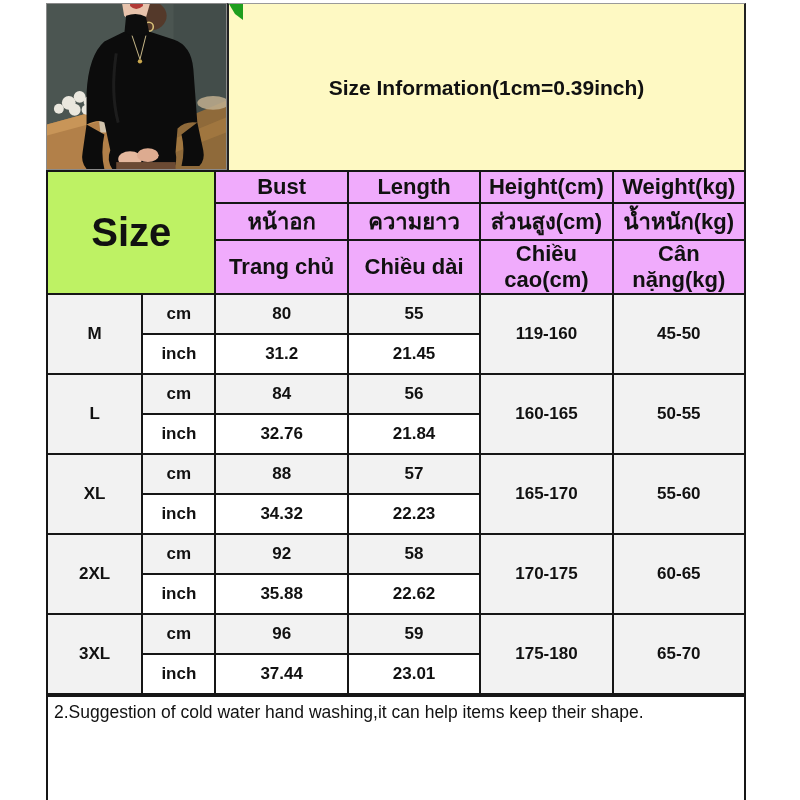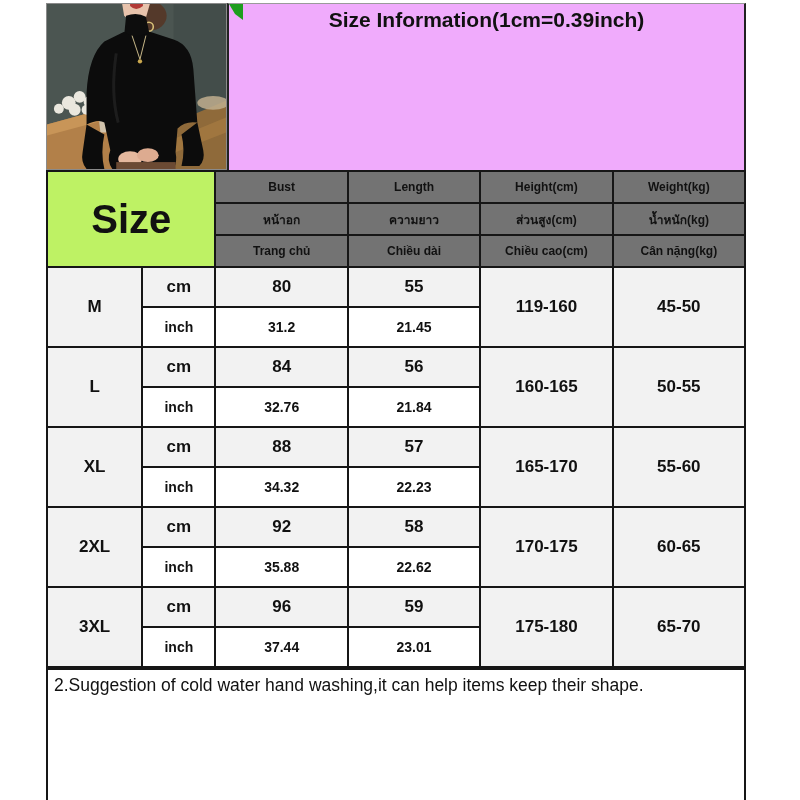--- a/index.html
+++ b/index.html
@@ -4,32 +4,32 @@
 <style>
   html,body{margin:0;padding:0;background:#ffffff;}
   body{font-family:"Liberation Sans","DejaVu Sans",sans-serif;color:#111;}
   .canvas{position:relative;width:800px;height:800px;background:#fff;overflow:hidden;}
   .sheet{position:absolute;left:46px;top:3px;width:700px;}
 
   
   .top{display:flex;height:167px;}
   .photo-wrap{width:181px;height:167px;border:1px solid #8a8a8a;box-sizing:border-box;flex:0 0 auto;background:#4b5551;}
   .photo-wrap svg{display:block;width:100%;height:100%;}
-  .title-cell{position:relative;flex:1;background:#f0abfc;border-top:1px solid #9a9a9a;border-left:2px solid #222;border-right:2px solid #222;box-sizing:border-box;display:flex;flex-direction:column;justify-content:flex-start;align-items:center;}
+  .title-cell{position:relative;flex:1;background:#fef9c3;border-top:1px solid #9a9a9a;border-left:2px solid #222;border-right:2px solid #222;box-sizing:border-box;display:flex;flex-direction:column;justify-content:center;align-items:center;}
   .title-cell .t{font-weight:bold;font-size:21px;line-height:31px;white-space:nowrap;}
   .corner-flag{position:absolute;left:0;top:0;width:0;height:0;border-top:10px solid #1e9e1e;border-right:8px solid #1e9e1e;border-bottom:6px solid transparent;border-left:6px solid transparent;}
 
   
   table.size-table{border-collapse:collapse;width:700px;table-layout:fixed;}
   table.size-table td{border:2px solid #161616;text-align:center;vertical-align:middle;padding:0;font-weight:bold;overflow:hidden;}
-  .hrow td{height:30px;background:#737373;font-size:12px;}
+  .hrow td{height:30px;background:#f0abfc;font-size:22px;}
   td.size-big{background:#bef264;font-size:40px;font-weight:bold;}
   td.sz{background:#d9d9d9;font-size:20px;}
   tr.r-cm td{height:38px;background:#f2f2f2;font-size:17px;}
-  tr.r-inch td{height:38px;background:#ffffff;font-size:14px;}
+  tr.r-inch td{height:38px;background:#ffffff;font-size:17px;}
   td.range{background:#f2f2f2;font-size:17px;}
 
   
   .attention{border:2px solid #161616;box-sizing:border-box;min-height:152px;padding:2px 6px 8px 6px;font-size:17.5px;line-height:26px;font-weight:normal;background:#fff;}
 </style>
 </head>
 <body>
 
 <div class="canvas">
   <div class="sheet">

